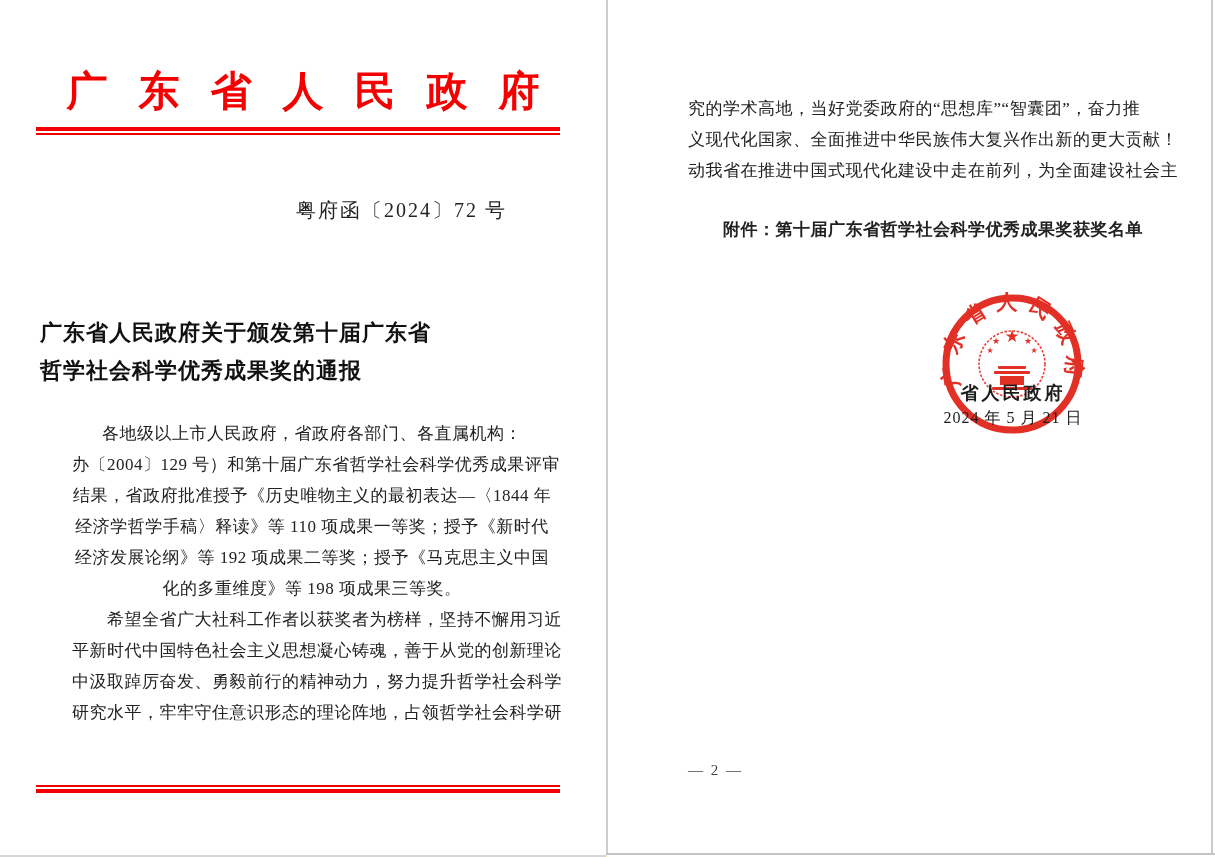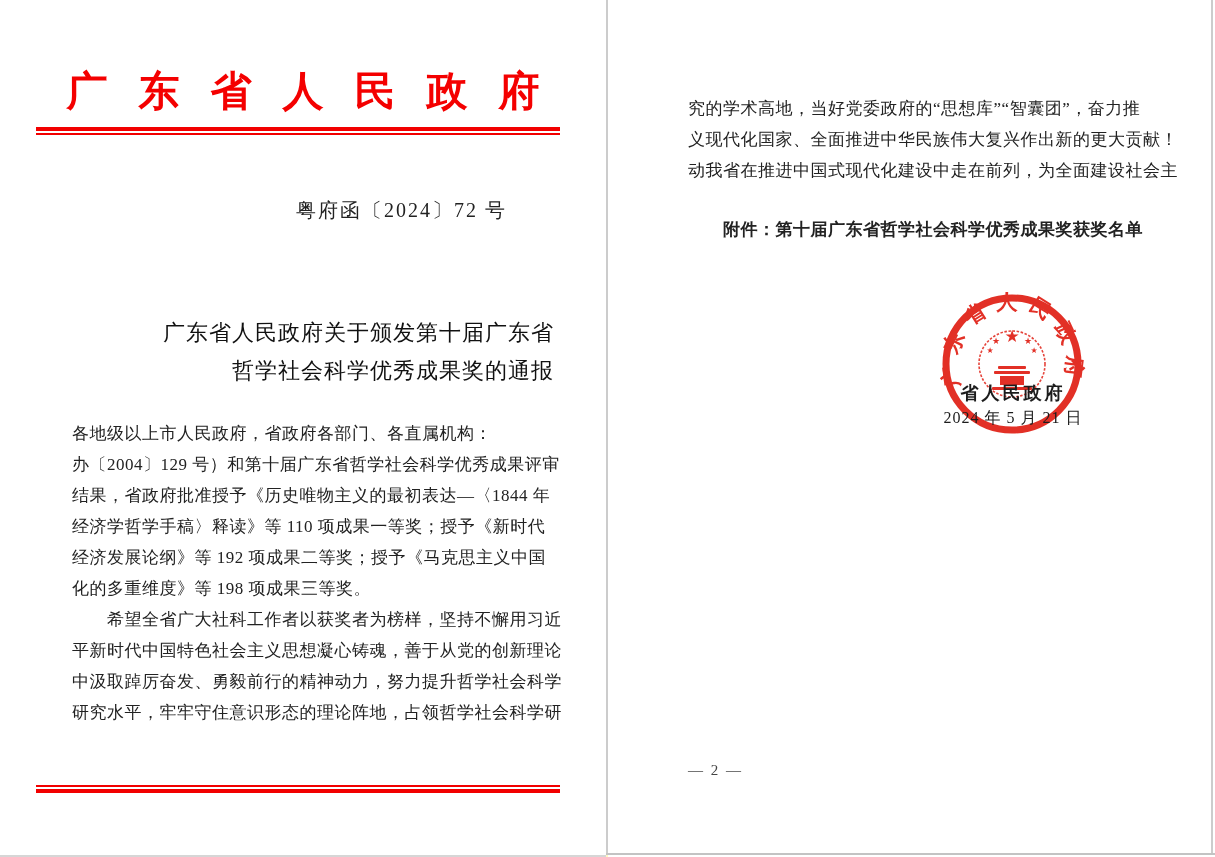--- a/index.html
+++ b/index.html
@@ -25,25 +25,25 @@
   .rule-h-thick{top:127px;height:4px;}
   .rule-h-thin{top:133px;height:2px;}
   .rule-f-thin{top:785px;height:2px;}
   .rule-f-thick{top:789px;height:4px;}
   .doc-number{
     position:absolute;left:72px;top:197px;width:473px;
     text-align:right;padding-right:38px;box-sizing:border-box;
     font-size:20px;letter-spacing:2px;color:#222;
   }
   .doc-title{
-    position:absolute;left:28px;top:314px;width:526px;text-align:right;
-    font-size:22px;font-weight:normal;line-height:38px;letter-spacing:1px;color:#111;
+    position:absolute;left:40px;top:314px;width:526px;text-align:left;
+    font-size:22px;font-weight:bold;line-height:38px;letter-spacing:1px;color:#111;
   }
   .bodytext{position:absolute;font-size:17px;line-height:31px;color:#222;letter-spacing:0.5px;}
-  .bodytext-left{left:72px;top:418px;width:480px;}
+  .bodytext-left{left:72px;top:418px;width:480px;text-align:center;}
   .bodytext-right{left:80px;top:93px;width:476px;}
   .attachment{position:absolute;left:80px;top:218px;width:476px;font-size:17px;letter-spacing:0.5px;color:#222;font-weight:bold;}
   .line{white-space:nowrap;}
   
   .seal{position:absolute;left:330px;top:290px;width:148px;height:148px;z-index:2;opacity:0.95;}
   .seal-signature{
     position:absolute;left:300px;top:381px;width:210px;z-index:3;text-align:center;
     font-size:18px;letter-spacing:3px;color:#1c1c1c;font-weight:bold;
   }
   .seal-date{

